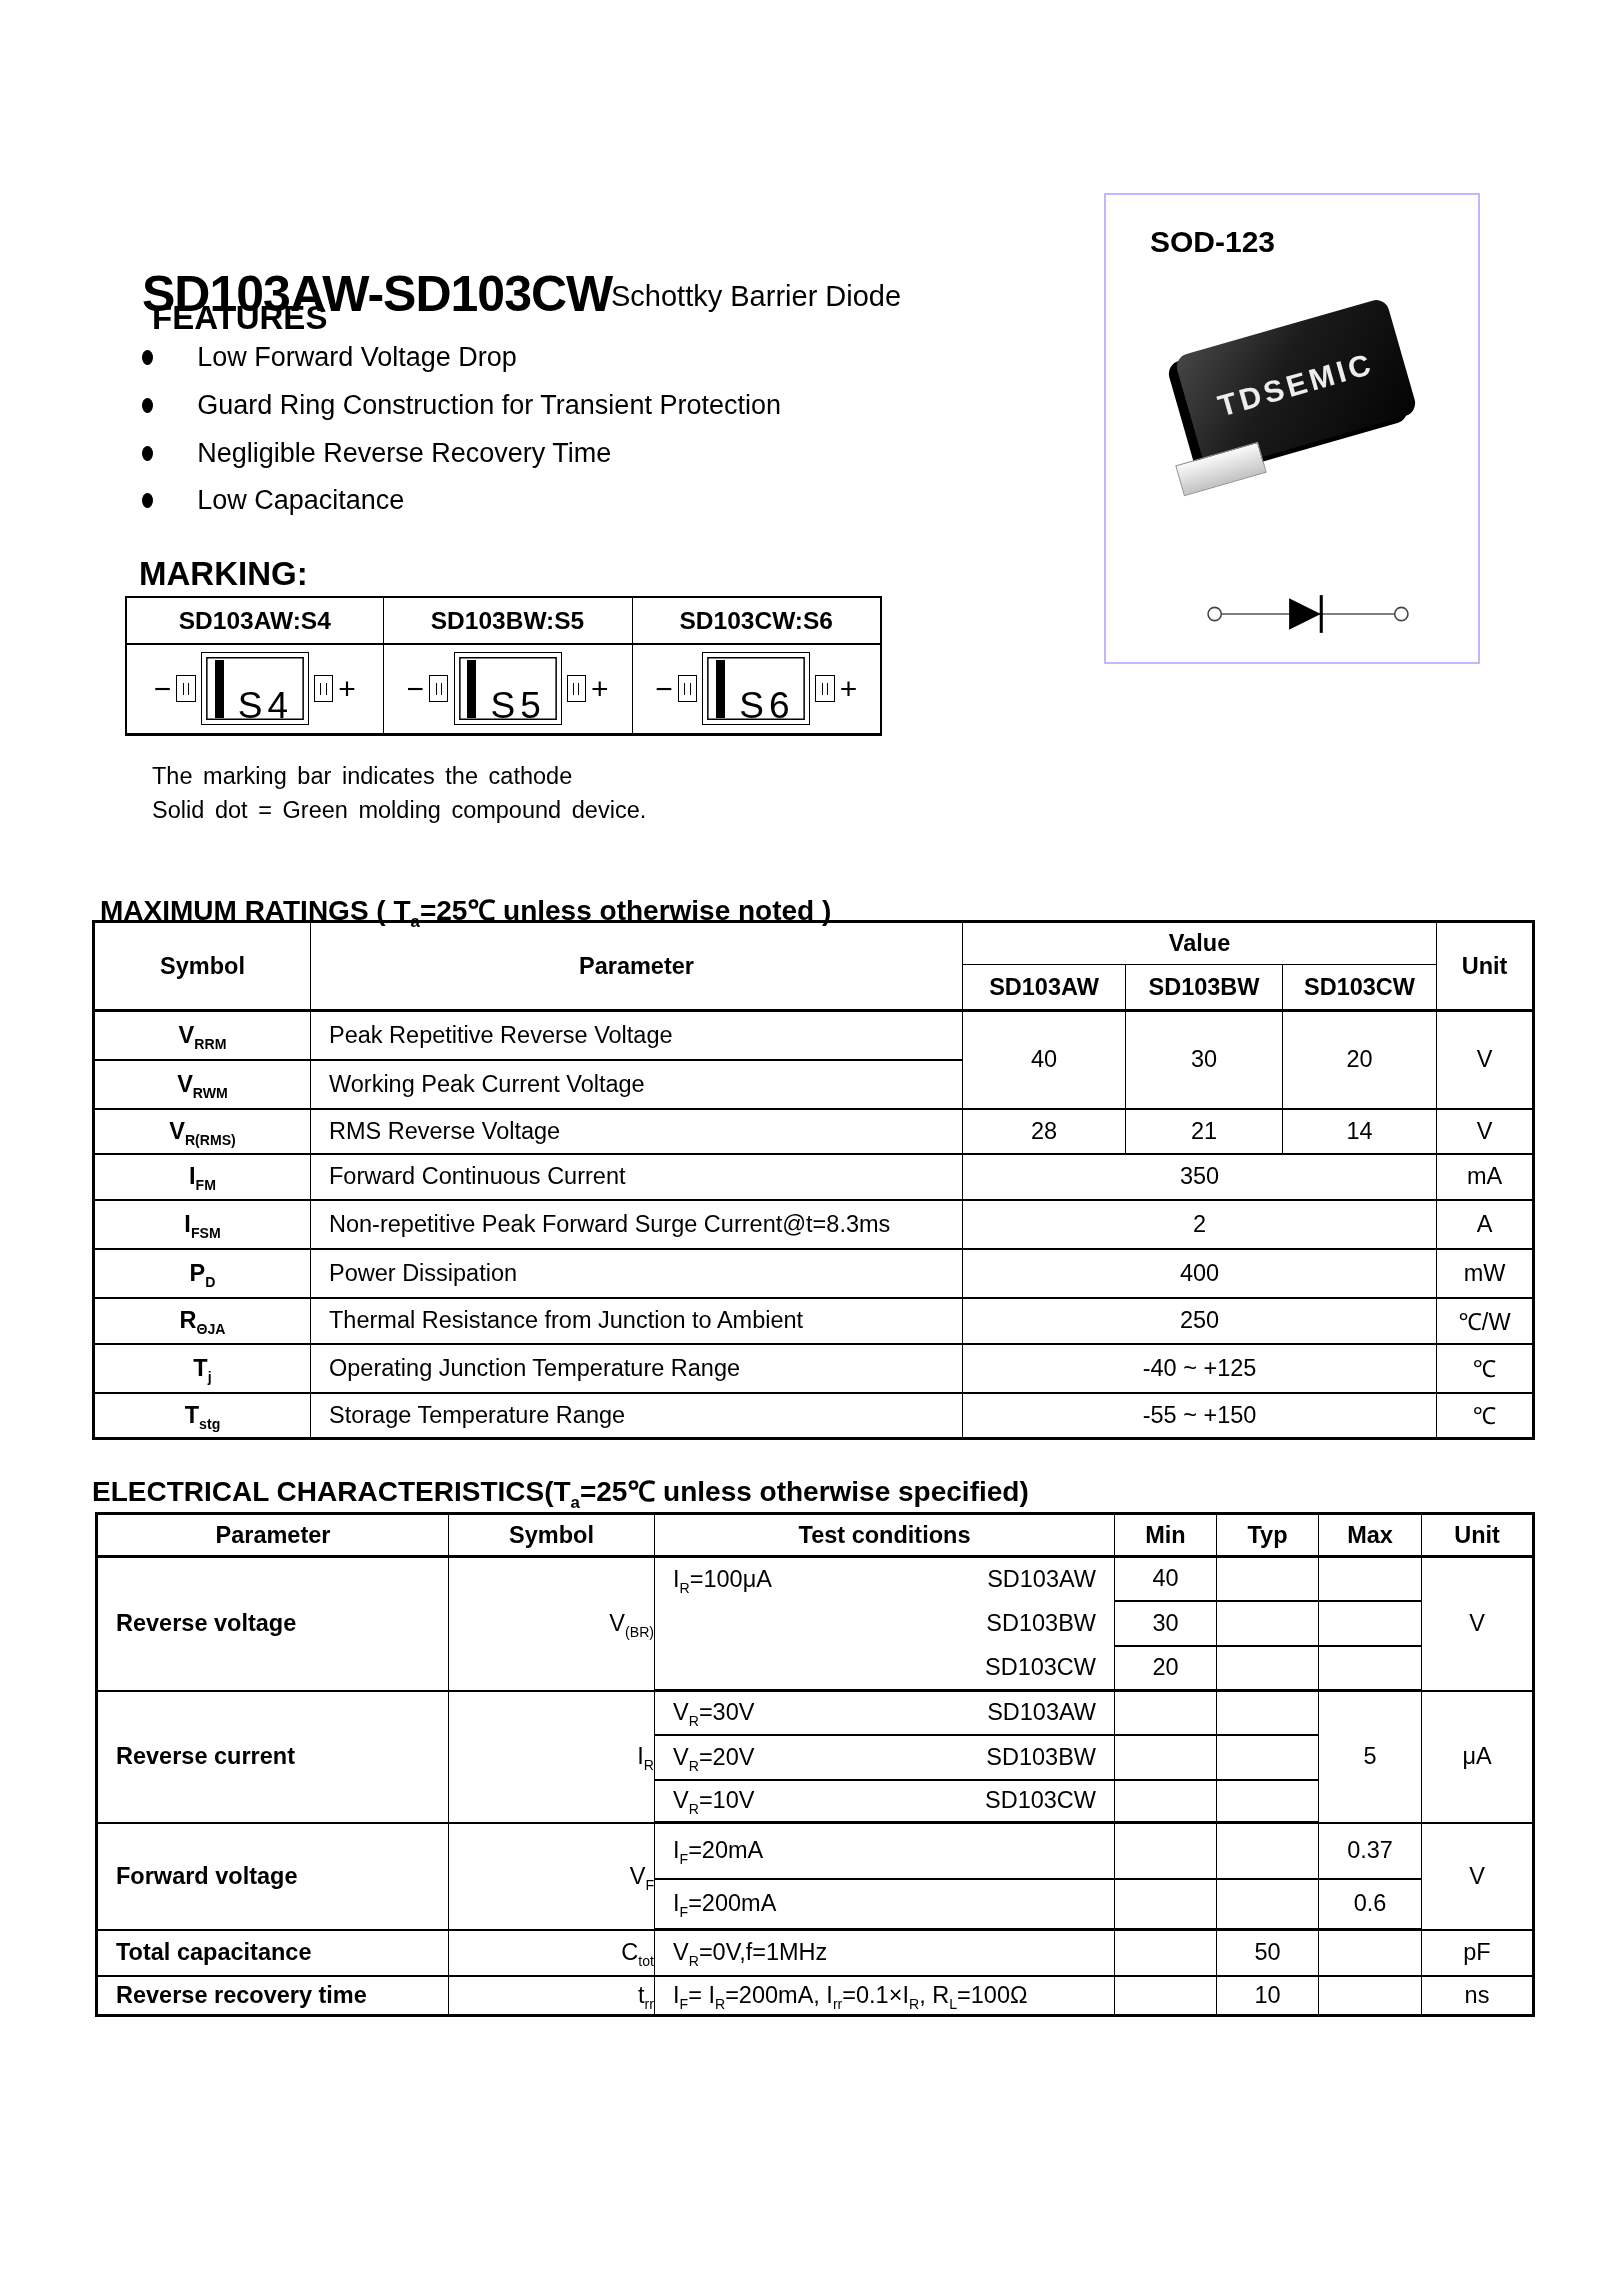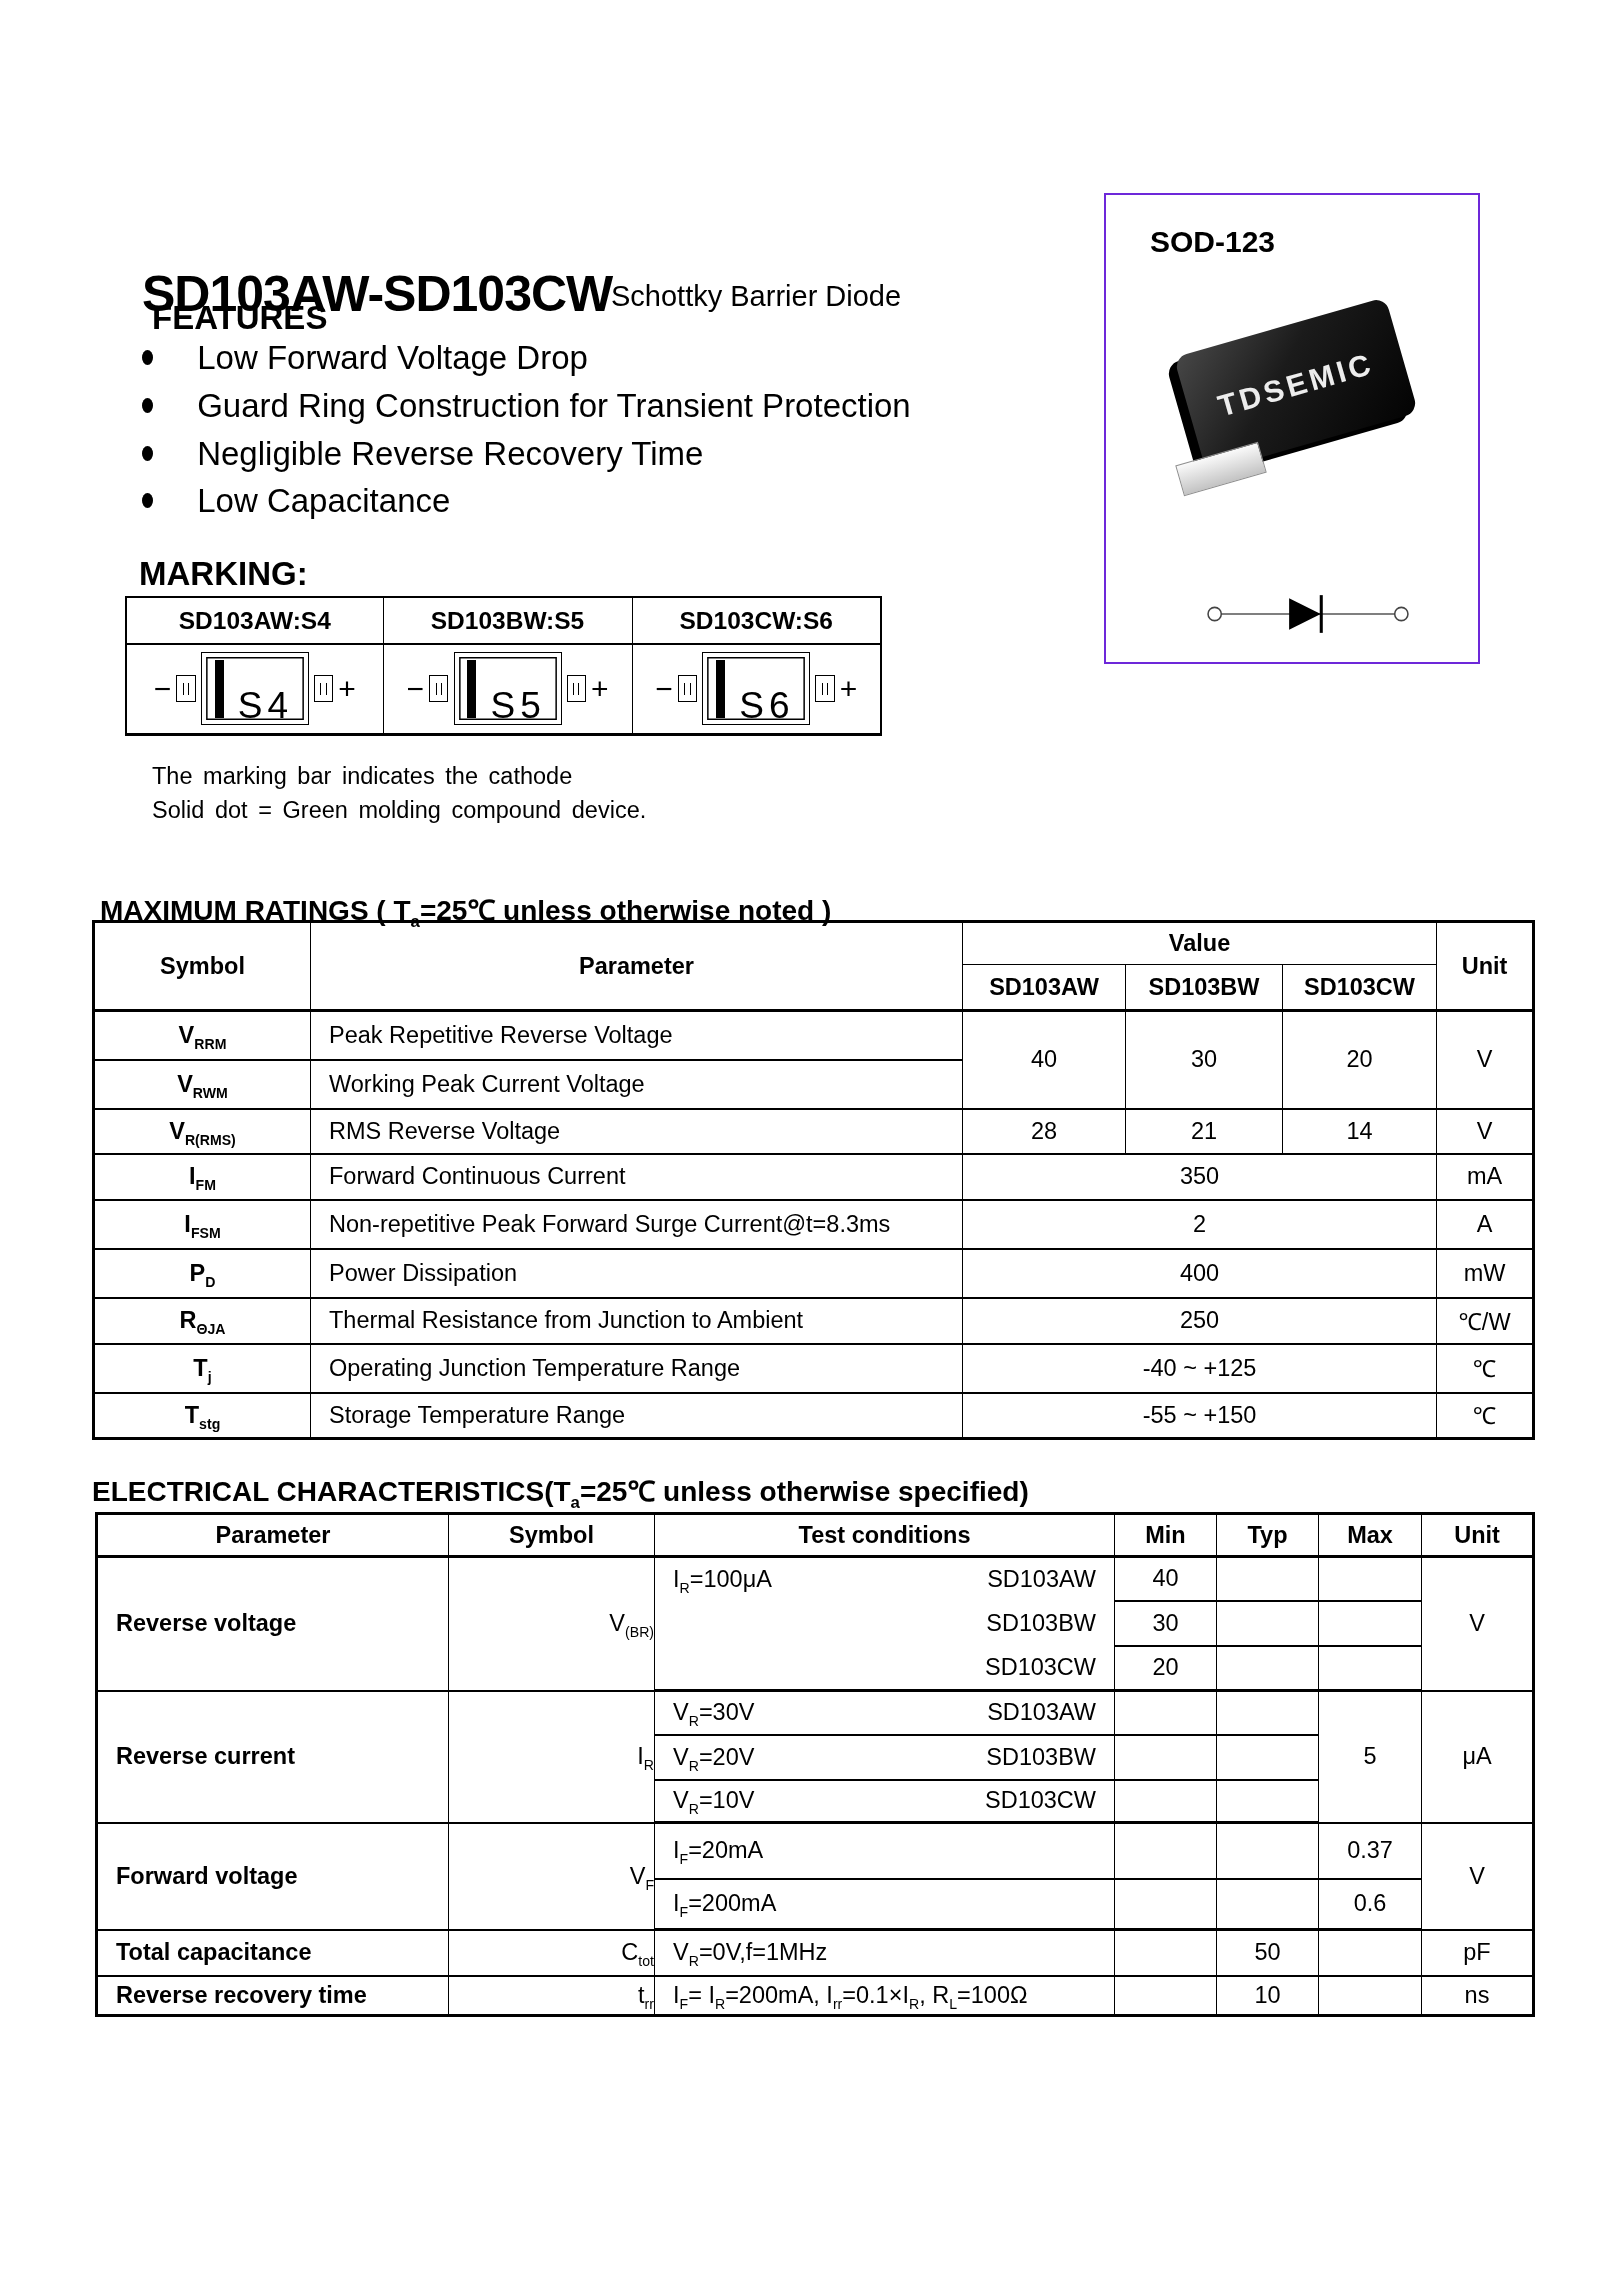--- a/index.html
+++ b/index.html
@@ -9,38 +9,38 @@
     font-family:"Liberation Sans", sans-serif; color:#000;
   }
   .abs { position:absolute; }
   sub { font-size:60%; line-height:0; }
 
   
   #title { left:142px; top:265px; font-size:50px; font-weight:bold; letter-spacing:-1px; white-space:nowrap; }
   #subtitle { left:611px; top:280px; font-size:29px; white-space:nowrap; }
 
   
-  #pkgbox { left:1104px; top:193px; width:376px; height:471px; border:2px solid #6d28d9; }
+  #pkgbox { left:1104px; top:193px; width:376px; height:471px; border:2px solid #c4b5fd; }
   #pkglabel { left:44px; top:30px; font-size:30px; font-weight:bold; }
   .pkg-side  { position:absolute; left:72px; top:137px; width:220px; height:120px; border-radius:13.3px;
                background:#000; transform:rotate(-16deg); }
   .pkg-body  { position:absolute; left:80px; top:130px; width:220px; height:120px; border-radius:13.3px;
                background:linear-gradient(135deg,#474747 0%,#1b1b1b 42%,#030303 100%);
                transform:rotate(-16deg); display:flex; align-items:center; justify-content:center; }
   .pkg-brand { color:#ededed; font-size:30px; font-weight:bold; letter-spacing:3.6px; }
   .pkg-lead  { position:absolute; left:72px; top:258px; width:86px; height:32px;
                background:linear-gradient(180deg,#fafafa,#c3c3c3); border:1.5px solid #8f8f8f;
                transform:rotate(-16deg); }
   #diode-sym { left:100px; top:396px; }
 
   
   #features-h { left:152px; top:299px; font-size:33px; font-weight:bold; }
   .feat { position:absolute; left:142px; display:flex; align-items:center; height:31px; }
   .dot { width:11.2px; height:15.3px; background:#000; border-radius:50%; margin-right:44px; flex:0 0 auto; }
-  .feat span { font-size:33px; white-space:nowrap; }
+  .feat span { font-size:27px; white-space:nowrap; }
 
   
   #marking-h { left:139px; top:555px; font-size:33px; font-weight:bold; }
   #mtable { left:125px; top:596px; width:755px; border-collapse:collapse; table-layout:fixed; }
   #mtable th, #mtable td { border:1.5px solid #000; }
   #mtable tr.mh th { border-top-width:2px; border-bottom-width:2px; font-size:24.5px; font-weight:bold; }
   #mtable tr.mb td { border-bottom-width:3.1px; }
   #mtable tr.mh { height:47px; }
   #mtable tr.mb { height:90px; }
   #mtable td:first-child, #mtable th:first-child { border-left-width:2px; }

